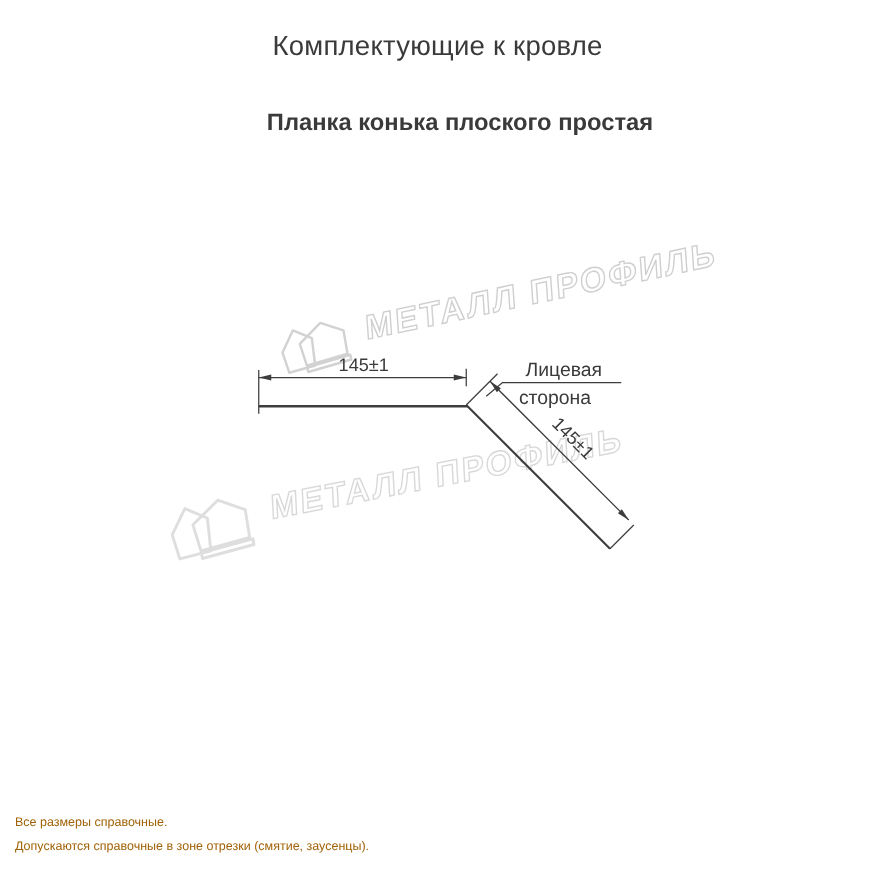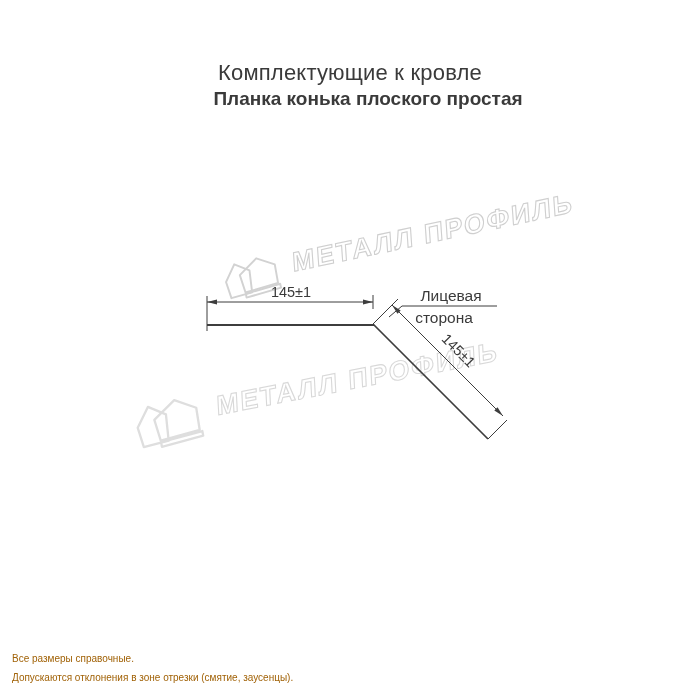--- a/index.html
+++ b/index.html
@@ -2,21 +2,21 @@
 <html style="--line: #3d3d3d; --text: #3a3a3a; --wm: #cfcfcf;"><head>
 <meta charset="utf-8">
 <style>
   html,body{margin:0;padding:0;background:#fff;}
   .page{
     position:relative;width:700px;height:700px;background:#ffffff;overflow:hidden;
     font-family:"Liberation Sans","DejaVu Sans",sans-serif;color:var(--text,#3a3a3a);
   }
   .title{
     position:absolute;top:24px;left:0;width:700px;text-align:center;
-    font-size:22px;font-weight:400;letter-spacing:.2px;color:var(--text,#3a3a3a);margin-top:36px;
+    font-size:22px;font-weight:400;letter-spacing:.2px;color:var(--text,#3a3a3a);
   }
   .subtitle{
     position:absolute;left:0;width:700px;text-align:center;
     font-size:19px;font-weight:700;color:var(--text,#3a3a3a);padding-left:18px;
   }
   .subtitle.line1{top:88px;}
   .subtitle.line2{top:117px;}
   .footer{position:absolute;left:12px;top:650px;font-size:10px;line-height:18.5px;color:#a16207;}
   
   .watermark{
@@ -94,16 +94,16 @@
 
     <text class="dim-text" x="291" y="297" text-anchor="middle">145±1</text>
     <text class="dim-text" x="455" y="354" text-anchor="middle" transform="rotate(45 455 354)">145±1</text>
 
     <text class="face-text" x="451" y="301" text-anchor="middle">Лицевая</text>
     <text class="face-text" x="444" y="323" text-anchor="middle">сторона</text>
   </svg>
 
   <div class="footer">
     <div>Все размеры справочные.</div>
-    <div>Допускаются отклонения в зоне отрезки (смятие, заусенцы).</div>
+    <div>Допускаются справочные в зоне отрезки (смятие, заусенцы).</div>
   </div>
 
 </div>
 
 </body></html>

